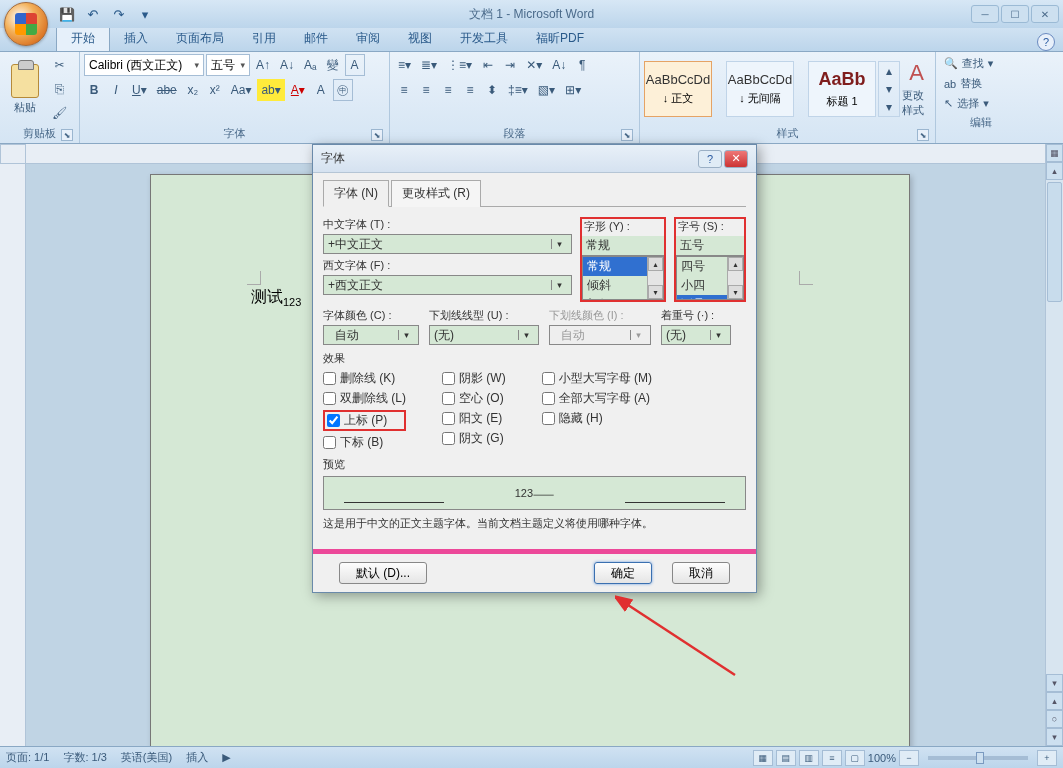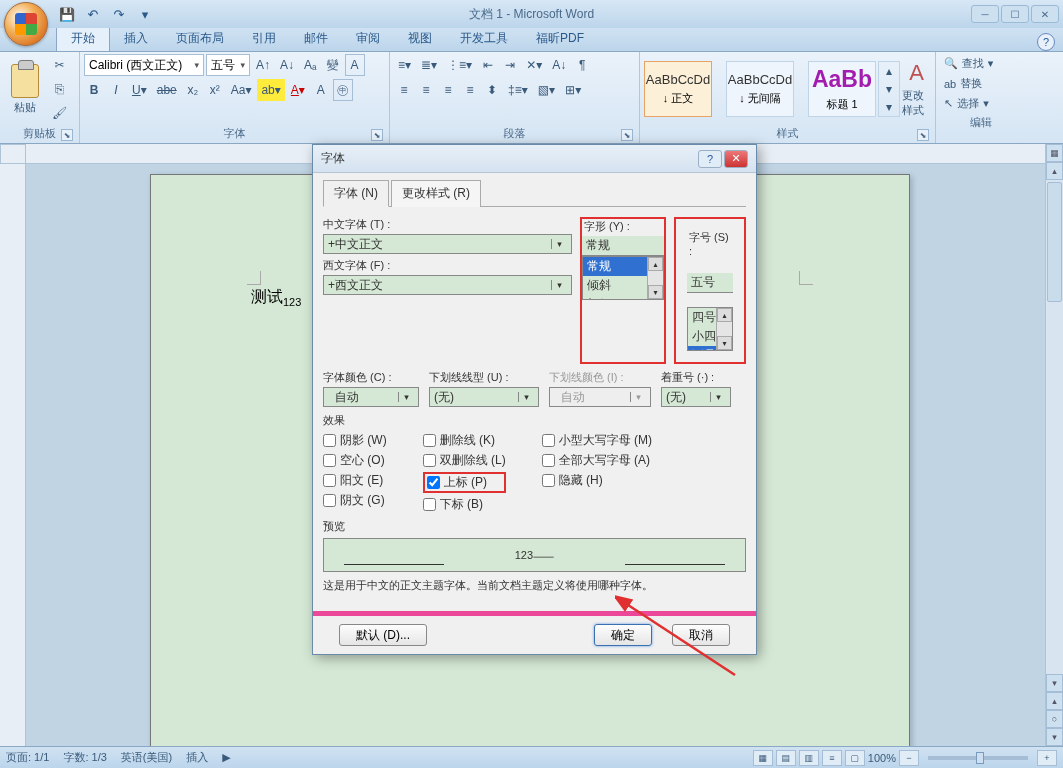--- a/index.html
+++ b/index.html
@@ -226,21 +226,21 @@
       <div class="style-gal">
         <div class="style-item sel">
             <div class="prev">AaBbCcDd</div>
             <div>↓ 正文</div>
           </div>
         <div class="style-item">
             <div class="prev">AaBbCcDd</div>
             <div>↓ 无间隔</div>
           </div>
         <div class="style-item">
-            <div class="prev" style="color:#a21caf;font-size:23px;font-weight:bold;">AaBb</div>
+            <div class="prev" style="color:#7f1d1d;font-size:18px;font-weight:bold;">AaBb</div>
             <div>标题 1</div>
           </div>
       </div>
       <div style="display:flex;flex-direction:column;border:1px solid #c0d4e8;">
         <div class="rbbtn" style="height:18px;">▴</div>
         <div class="rbbtn" style="height:18px;">▾</div>
         <div class="rbbtn" style="height:18px;">▾</div>
       </div>
       <div class="change-style">
         <div style="font-size:22px;color:#c05050;">A</div>
@@ -342,21 +342,21 @@
           <div class="opt sel">常规</div>
           <div class="opt">倾斜</div>
           <div class="opt">加粗</div>
           <div class="sb">
               <div class="sbb">▴</div>
               <div style="flex:1;"></div>
               <div class="sbb">▾</div>
             </div>
         </div>
       </div>
-      <div class="field-col redbox" style="width:72px;padding:11px;gap:14px;">
+      <div class="field-col redbox" style="width:72px;padding:0;">
         <div class="field-label" style="padding:0 2px;">字号 (S) :</div>
         <div class="combo2" style="border-left:none;border-right:none;border-top:none;">五号</div>
         <div class="listbox">
           <div class="opt">四号</div>
           <div class="opt">小四</div>
           <div class="opt sel">五号</div>
           <div class="sb">
               <div class="sbb">▴</div>
               <div style="flex:1;"></div>
               <div class="sbb">▾</div>
@@ -391,51 +391,51 @@
         </div>
       </div>
     </div>
 
     <div class="group-frame">
       <div class="hdr">效果</div>
       <div class="eff-grid">
         <div class="eff-col">
           <label class="chk">
               <input type="checkbox" style="">
-              <span>阴影 (W)</span>
-            </label>
-          <label class="chk">
-              <input type="checkbox" style="">
-              <span>空心 (O)</span>
-            </label>
-          <label class="chk">
-              <input type="checkbox" style="">
-              <span>阳文 (E)</span>
-            </label>
-          <label class="chk">
-              <input type="checkbox" style="">
-              <span>阴文 (G)</span>
-            </label>
-        </div>
-        <div class="eff-col">
-          <label class="chk">
-              <input type="checkbox" style="">
               <span>删除线 (K)</span>
             </label>
           <label class="chk">
               <input type="checkbox" style="">
               <span>双删除线 (L)</span>
             </label>
           <label class="chk redbox" style="padding:0 2px;">
               <input type="checkbox" checked="" style="">
               <span>上标 (P)</span>
             </label>
           <label class="chk">
               <input type="checkbox" style="">
               <span>下标 (B)</span>
+            </label>
+        </div>
+        <div class="eff-col">
+          <label class="chk">
+              <input type="checkbox" style="">
+              <span>阴影 (W)</span>
+            </label>
+          <label class="chk">
+              <input type="checkbox" style="">
+              <span>空心 (O)</span>
+            </label>
+          <label class="chk">
+              <input type="checkbox" style="">
+              <span>阳文 (E)</span>
+            </label>
+          <label class="chk">
+              <input type="checkbox" style="">
+              <span>阴文 (G)</span>
             </label>
         </div>
         <div class="eff-col">
           <label class="chk">
               <input type="checkbox" style="">
               <span>小型大写字母 (M)</span>
             </label>
           <label class="chk">
               <input type="checkbox" style="">
               <span>全部大写字母 (A)</span>

